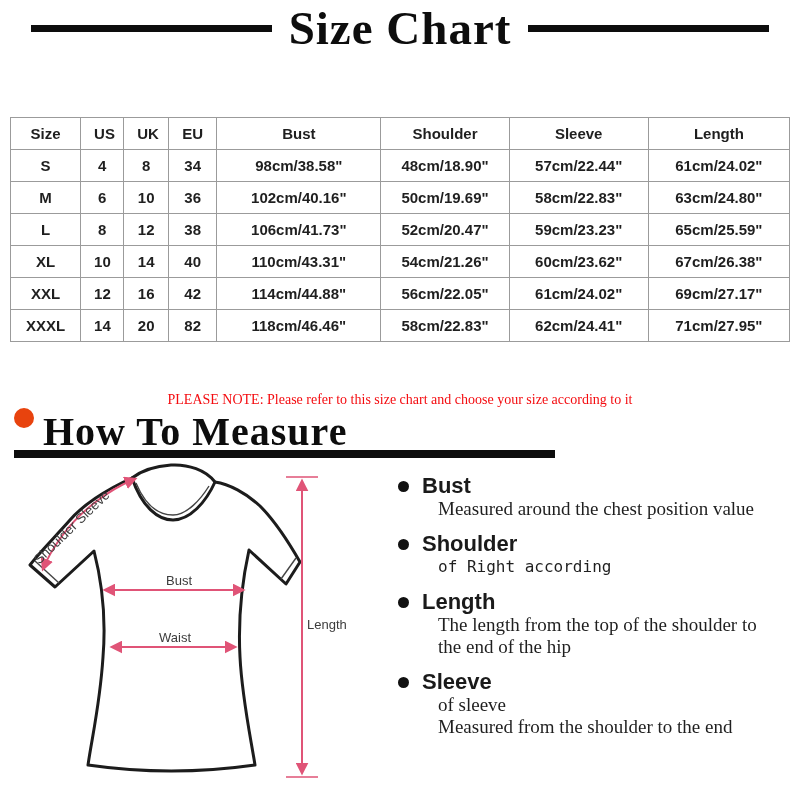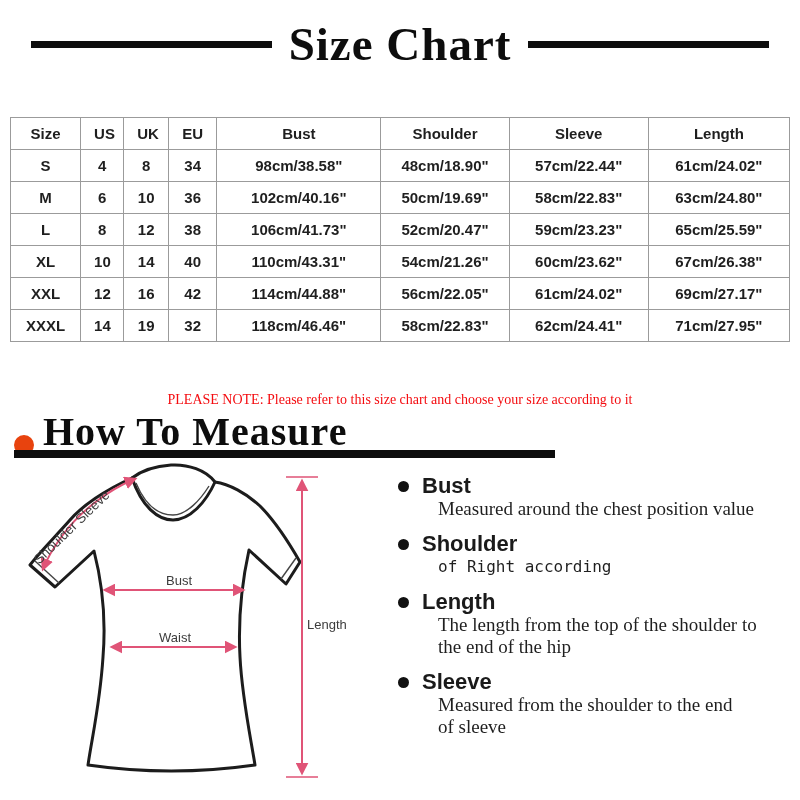--- a/index.html
+++ b/index.html
@@ -12,21 +12,21 @@
   *{box-sizing:border-box;margin:0;padding:0;}
   html,body{width:800px;height:800px;}
   body{
     position:relative;
     background:#ffffff;
     font-family:"Liberation Sans",sans-serif;
     overflow:hidden;
   }
   
   .title-row{
-    position:absolute;top:16px;left:0;width:800px;height:56px;
+    position:absolute;top:0;left:0;width:800px;height:56px;
     display:flex;align-items:center;gap:17px;padding:0 31px;
   }
   .title-rule{flex:1;height:7px;background:var(--ink);}
   .page-title{
     font-family:"Liberation Serif",serif;font-weight:bold;
     font-size:47px;color:var(--ink);letter-spacing:1px;white-space:nowrap;
   }
   
   .size-table{
     position:absolute;top:117px;left:10px;width:780px;
@@ -40,21 +40,21 @@
   }
   
   .note{
     position:absolute;top:392px;left:0;width:800px;text-align:center;
     font-family:Liberation Serif, serif;
     font-size:14px;color:var(--note-red);letter-spacing:0;
   }
   
   .htm-row{
     position:absolute;top:408px;left:14px;
-    display:flex;align-items:flex-end;gap:9px;
+    display:flex;align-items:flex-start;gap:9px;
   }
   .donut{
     width:11px;height:11px;border:10px solid var(--icon-orange);
     border-radius:50%;background:#fff;flex:none;
   }
   .htm-title{
     font-family:"Liberation Serif",serif;font-weight:bold;
     font-size:40px;color:var(--ink);letter-spacing:1px;white-space:nowrap;
   }
   .htm-underline{
@@ -165,22 +165,22 @@
         <td>16</td>
         <td>42</td>
         <td>114cm/44.88"</td>
         <td>56cm/22.05"</td>
         <td>61cm/24.02"</td>
         <td>69cm/27.17"</td>
       </tr>
       <tr>
         <td>XXXL</td>
         <td>14</td>
-        <td>19</td>
-        <td>32</td>
+        <td>20</td>
+        <td>82</td>
         <td>118cm/46.46"</td>
         <td>58cm/22.83"</td>
         <td>62cm/24.41"</td>
         <td>71cm/27.95"</td>
       </tr>
     </tbody>
 </table>
 
 <p class="note">PLEASE NOTE: Please refer to this size chart and choose your size according to it</p>
 
@@ -247,17 +247,17 @@
         <div>The length from the top of the shoulder to</div>
         <div>the end of the hip</div>
       </div>
     </div>
     <div class="guide-item">
       <div class="guide-head">
         <span class="dot"></span>
         <span class="term">Sleeve</span>
       </div>
       <div class="guide-desc serif">
+        <div>of sleeve</div>
         <div>Measured from the shoulder to the end</div>
-        <div>of sleeve</div>
       </div>
     </div>
   </div>
 
 </body></html>

